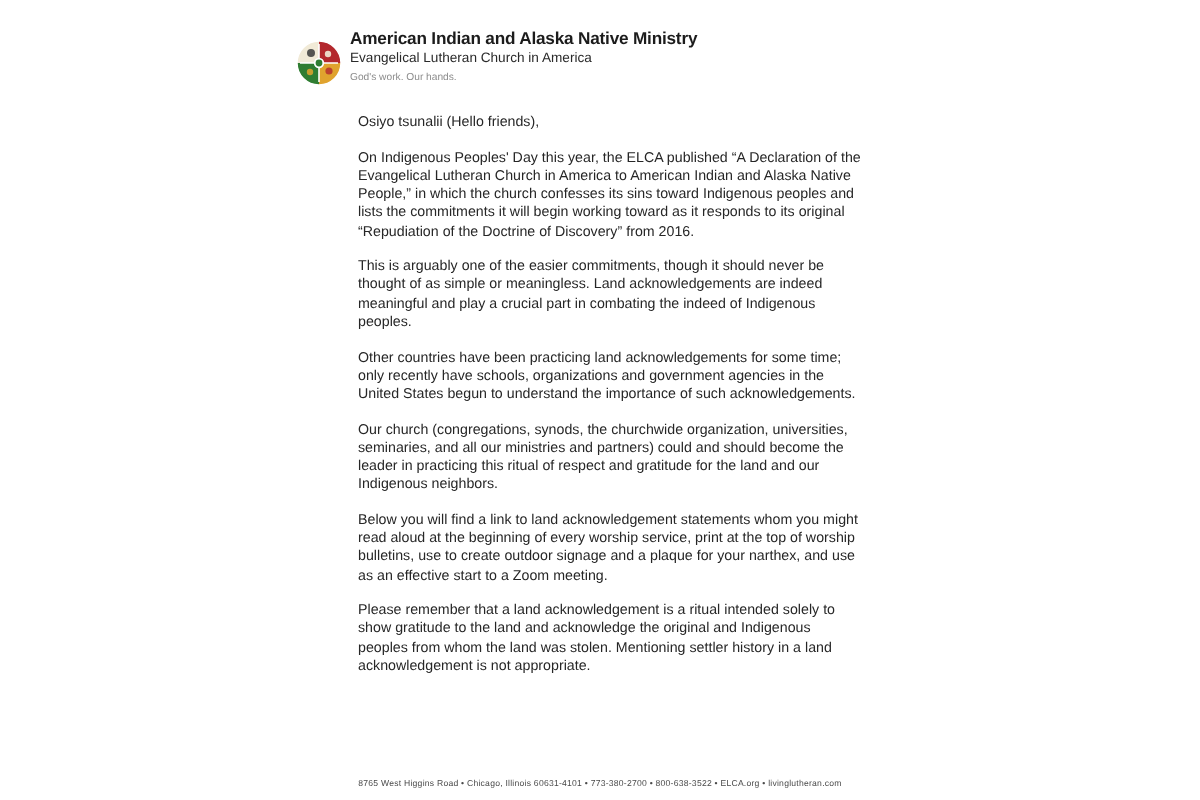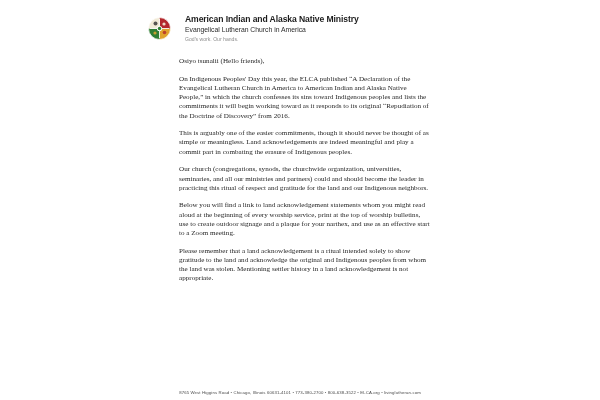--- a/index.html
+++ b/index.html
@@ -23,22 +23,22 @@
     height: 400px;
     background: #ffffff;
   }
 
   
   .letterhead {
     position: absolute;
     left: 148px;
     top: 14px;
     display: flex;
-    align-items: center;
-    gap: 14px;
+    align-items: flex-end;
+    gap: 4px;
   }
 
   .seal {
     width: 23px;
     height: 23px;
     flex: 0 0 23px;
     position: relative;
     border-radius: 50%;
     overflow: hidden;
     background: #ffffff;
@@ -74,21 +74,21 @@
 
   
   .body-copy {
     position: absolute;
     left: 179px;
     top: 57px;
     width: 252px;
   }
   .body-copy p {
     margin: 0 0 8.5px 0;
-    font-family: Liberation Serif, serif;
+    font-family: Liberation Sans, sans-serif;
     font-size: 7.1px;
     line-height: 9.2px;
     color: #262626;
     text-align: left;
     letter-spacing: 0.01px;
   }
   .body-copy p:last-of-type { margin-bottom: 0; }
 
   
   .footer {
@@ -139,21 +139,22 @@
       <div class="lh-title">American Indian and Alaska Native Ministry</div>
       <div class="lh-sub">Evangelical Lutheran Church in America</div>
       <div class="lh-tag">God's work. Our hands.</div>
     </div>
 
   </div>
 
   <div class="body-copy">
     <p>Osiyo tsunalii (Hello friends),</p>
     <p>On Indigenous Peoples' Day this year, the ELCA published “A Declaration of the Evangelical Lutheran Church in America to American Indian and Alaska Native People,” in which the church confesses its sins toward Indigenous peoples and lists the commitments it will begin working toward as it responds to its original “Repudiation of the Doctrine of Discovery” from 2016.</p>
-    <p>This is arguably one of the easier commitments, though it should never be thought of as simple or meaningless. Land acknowledgements are indeed meaningful and play a commit part in combating the erasure of Indigenous peoples.</p>
+    <p>This is arguably one of the easier commitments, though it should never be thought of as simple or meaningless. Land acknowledgements are indeed meaningful and play a crucial part in combating the indeed of Indigenous peoples.</p>
+    <p>Other countries have been practicing land acknowledgements for some time; only recently have schools, organizations and government agencies in the United States begun to understand the importance of such acknowledgements.</p>
     <p>Our church (congregations, synods, the churchwide organization, universities, seminaries, and all our ministries and partners) could and should become the leader in practicing this ritual of respect and gratitude for the land and our Indigenous neighbors.</p>
     <p>Below you will find a link to land acknowledgement statements whom you might read aloud at the beginning of every worship service, print at the top of worship bulletins, use to create outdoor signage and a plaque for your narthex, and use as an effective start to a Zoom meeting.</p>
     <p>Please remember that a land acknowledgement is a ritual intended solely to show gratitude to the land and acknowledge the original and Indigenous peoples from whom the land was stolen. Mentioning settler history in a land acknowledgement is not appropriate.</p>
   </div>
 
   <div class="footer">
     <span class="footer-line">8765 West Higgins Road • Chicago, Illinois 60631-4101 • 773-380-2700 • 800-638-3522 • ELCA.org • livinglutheran.com</span>
   </div>
 
 </div>

